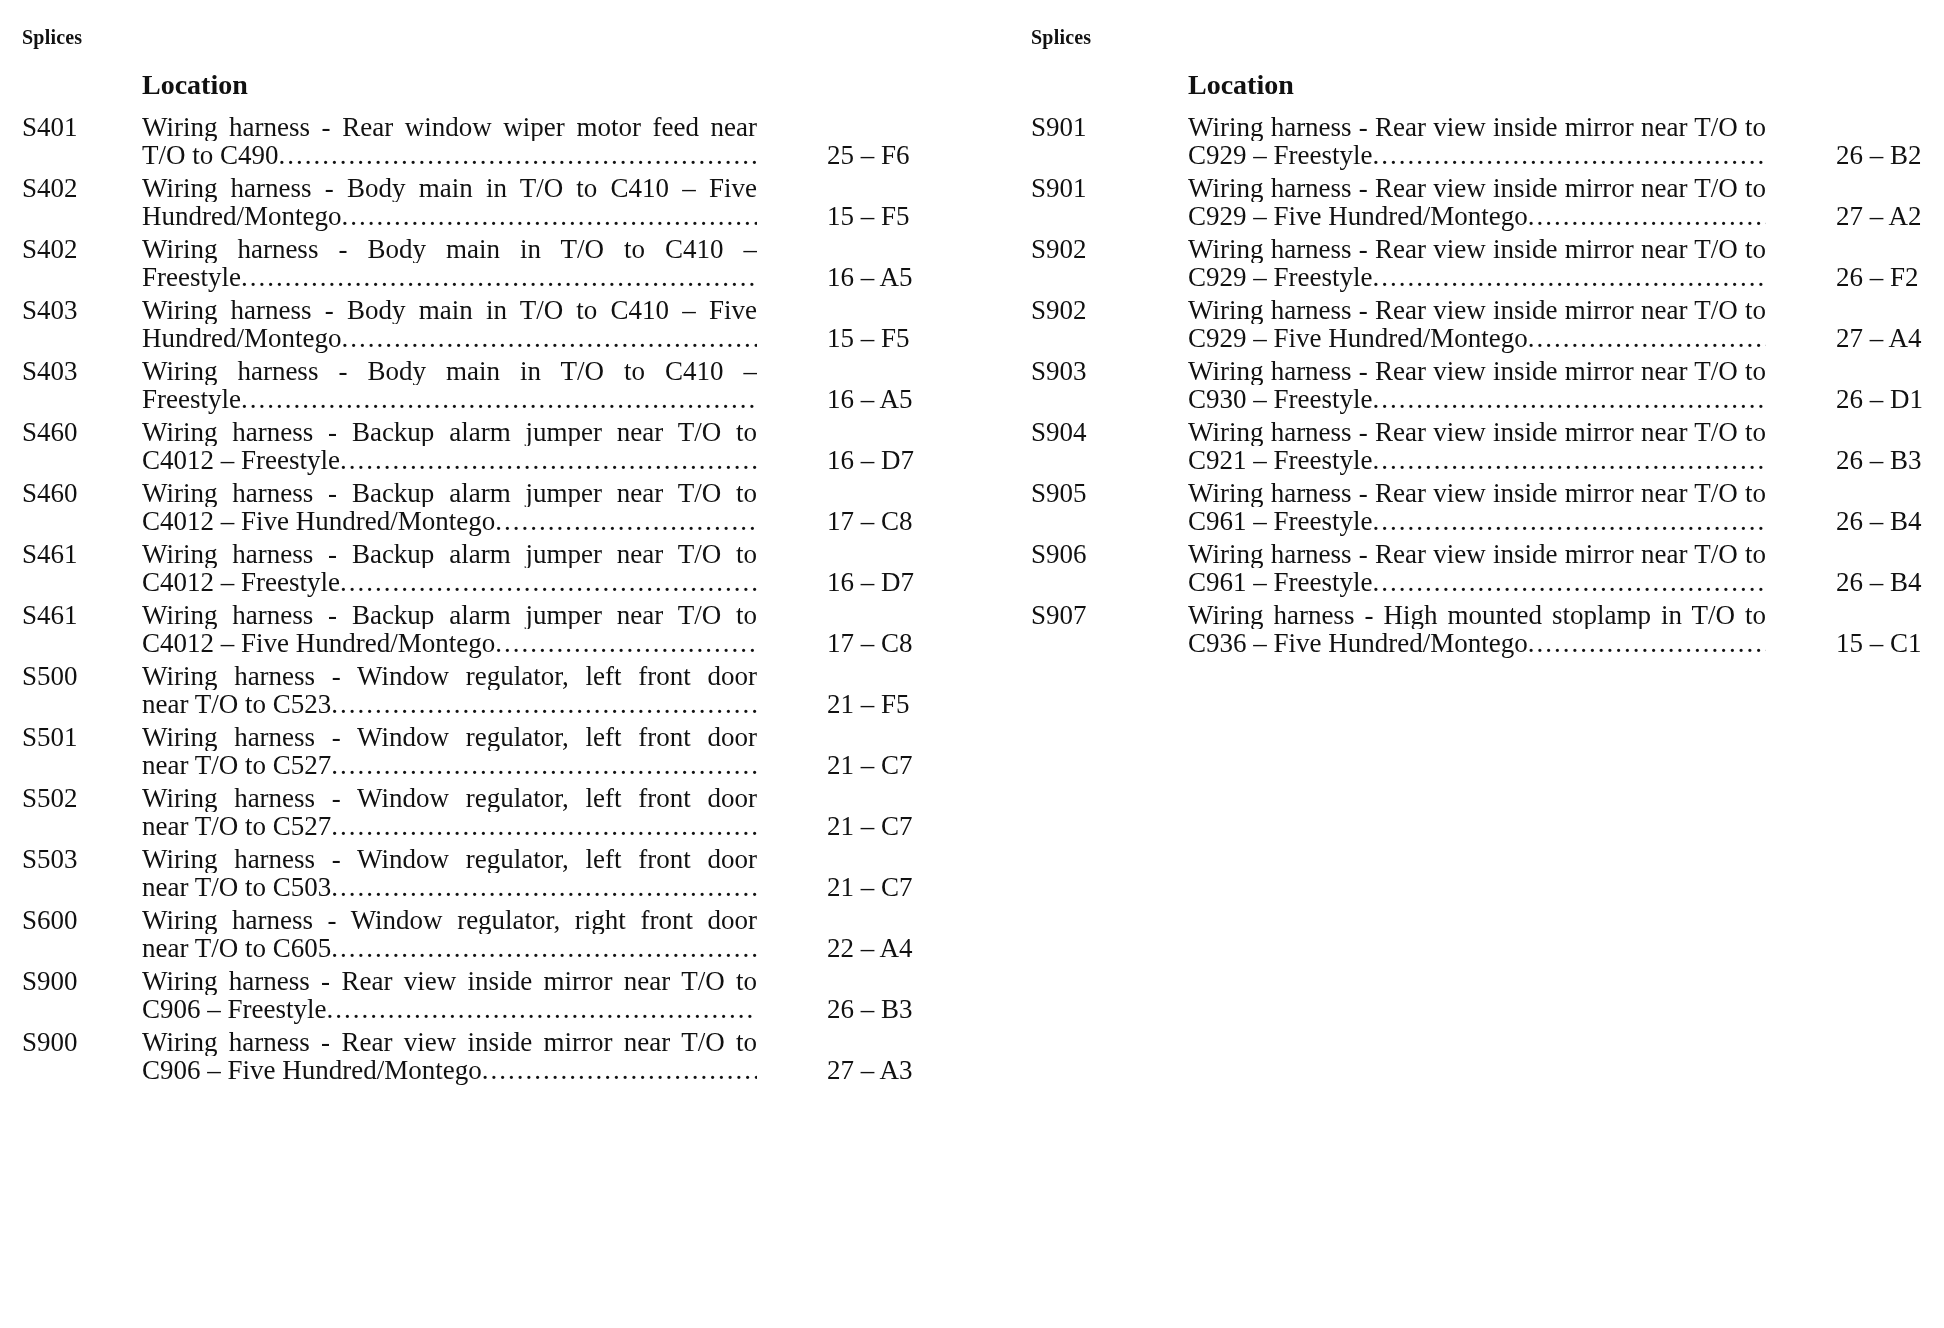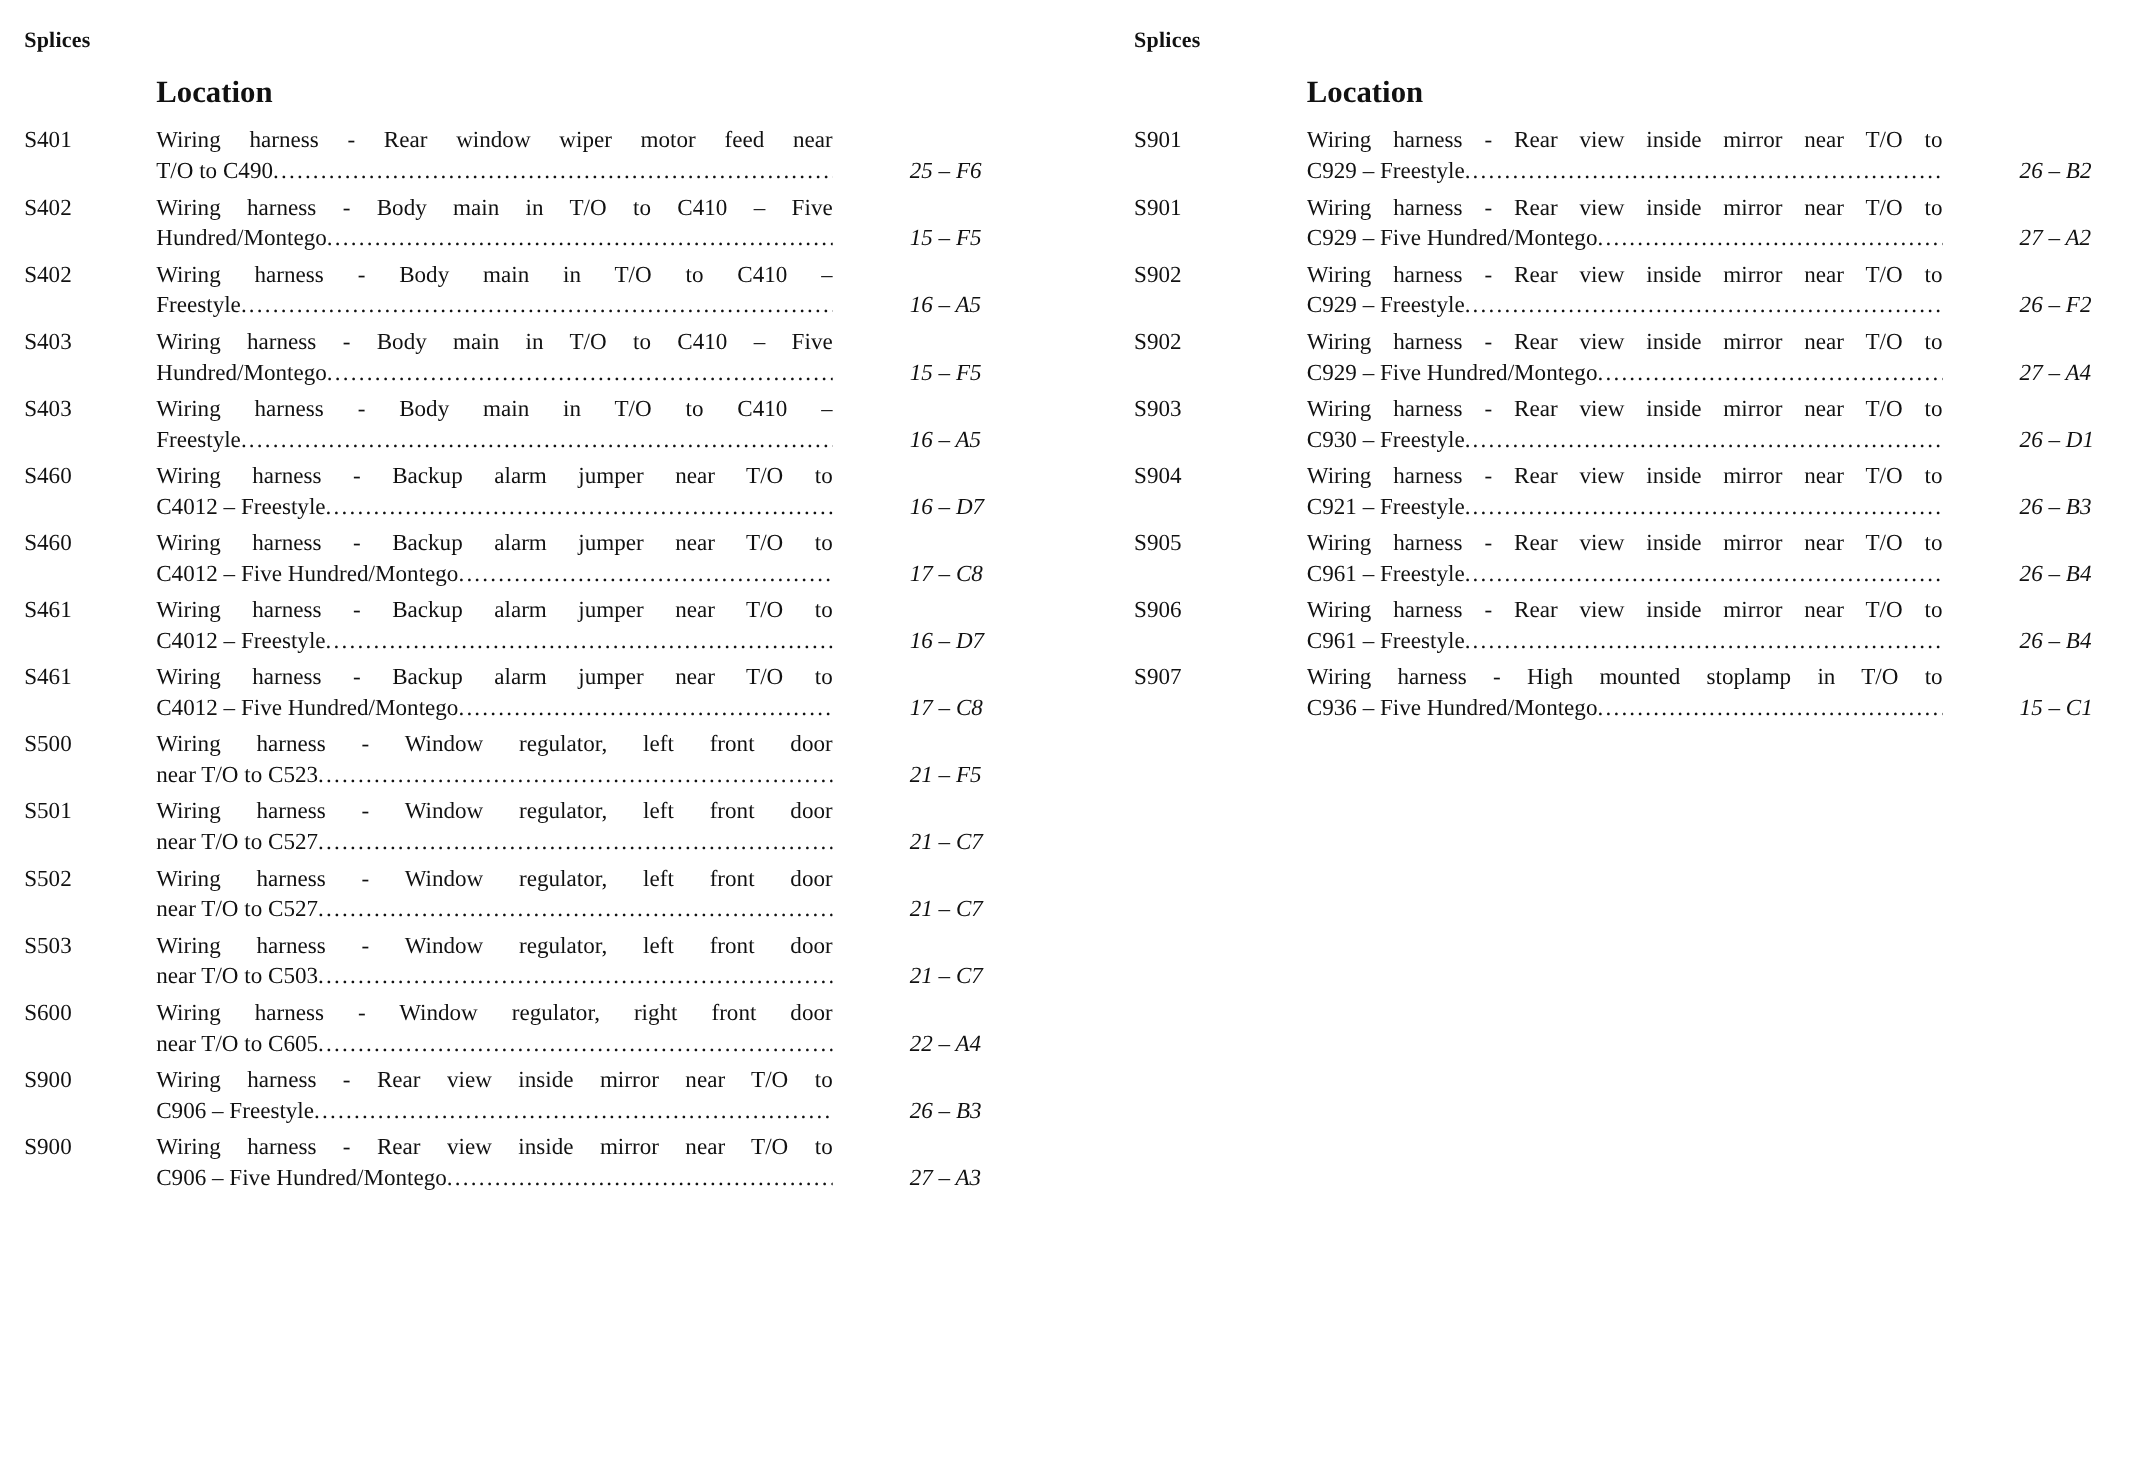--- a/index.html
+++ b/index.html
@@ -38,21 +38,21 @@
   }
   .location-header {
     font-size: 28px;
     font-weight: bold;
     margin: 0 0 12px var(--indent);
   }
   .entry {
     display: grid;
     grid-template-columns: var(--indent) 1fr 100px;
     margin-bottom: 5px;
-    font-size: 21px;
+    font-size: 27px;
     line-height: 28px;
   }
   .sid {
     padding-top: 0;
   }
   .desc {
     padding-right: 70px;
     min-width: 0;
   }
   .line1 {
@@ -76,21 +76,20 @@
     overflow: hidden;
     white-space: nowrap;
     letter-spacing: 2px;
   }
   .dots::after {
     content: "..........................................................................................................................................................";
   }
   .loc {
     align-self: end;
     white-space: nowrap;
-    font-style: italic;
   }
 </style>
 </head>
 <body>
 
 <div class="page">
 
   <div class="col">
     <div class="section-title">Splices</div>
     <div class="location-header">Location</div>

